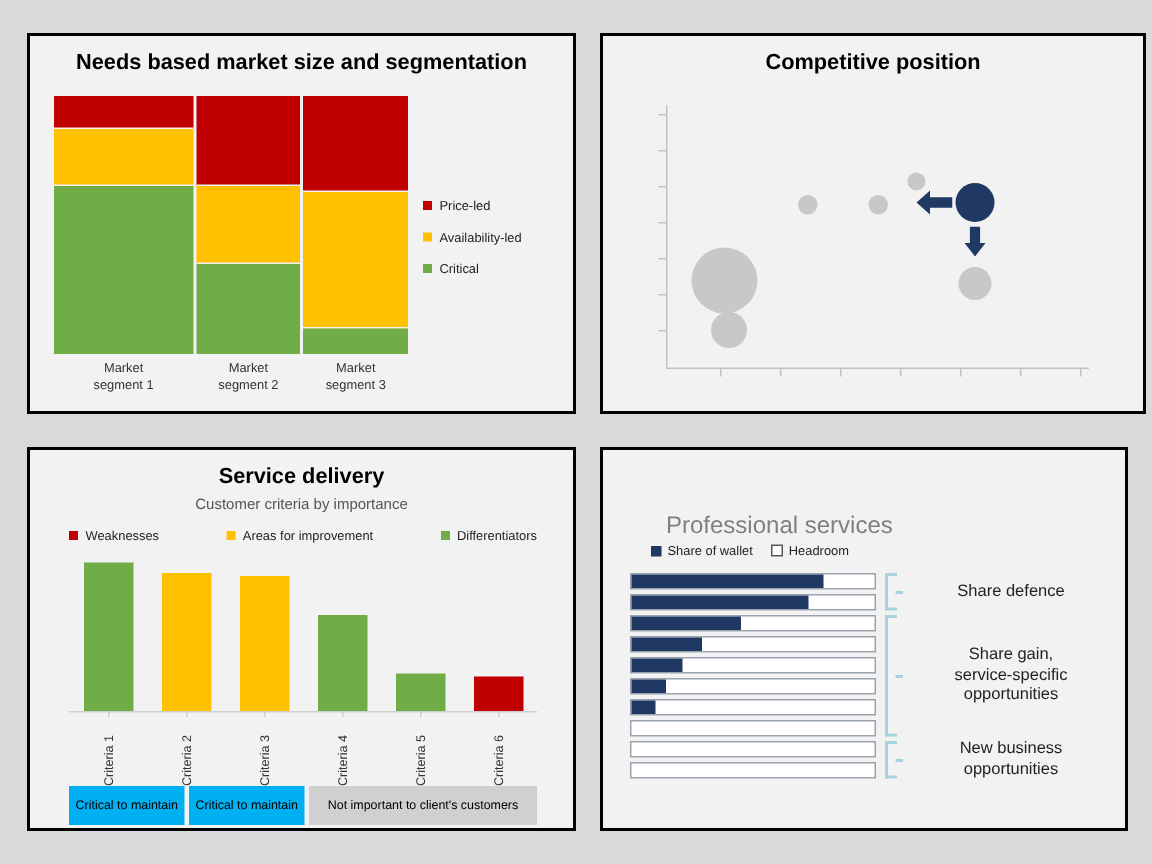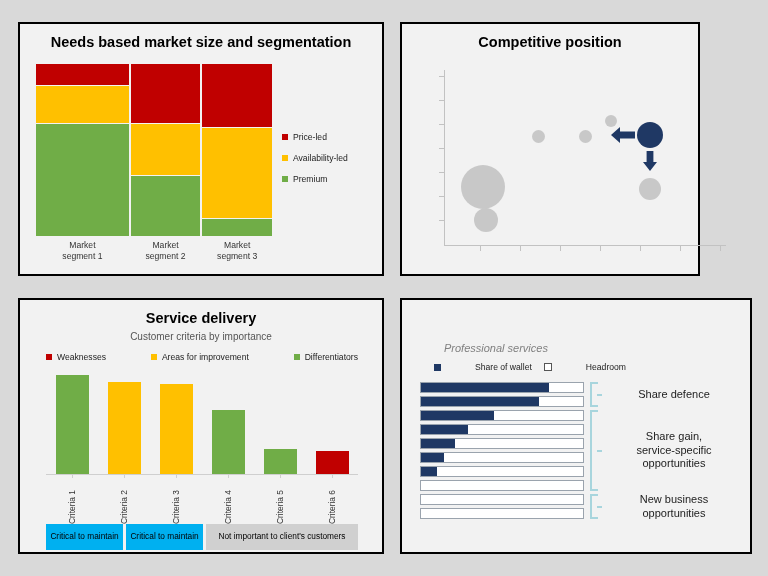--- a/index.html
+++ b/index.html
@@ -19,21 +19,21 @@
     color: #222;
   }
 
   .panel {
     position: absolute;
     background: #f2f2f2;
     border: 2px solid #000;
     box-sizing: border-box;
   }
   #panel-market   { left: 18px;  top: 22px;  width: 366px; height: 254px; }
-  #panel-compete  { left: 400px; top: 22px;  width: 300px; height: 254px; }
+  #panel-compete  { left: 400px; top: 22px;  width: 364px; height: 254px; }
   #panel-service  { left: 18px;  top: 298px; width: 366px; height: 256px; }
   #panel-commerce { left: 400px; top: 298px; width: 352px; height: 256px; }
 
   .panel-title {
     text-align: center;
     font-weight: bold;
     font-size: 14.5px;
     color: #000;
     margin-top: 10px;
   }
@@ -91,27 +91,27 @@
     writing-mode: vertical-rl; transform: rotate(180deg);
     font-size: 8.4px; color: #333; white-space: nowrap;
   }
   .sd-bands { position: absolute; left: 26px; top: 224px; width: 312px; display: flex; gap: 3px; }
   .sd-band {
     display: flex; align-items: center; justify-content: center; text-align: center;
     font-size: 8.3px; line-height: 1.2; height: 26px; box-sizing: border-box; padding: 1px;
   }
 
   
-  .cp-sub { position: absolute; left: 42px; top: 42px; font-size: 11px; color: #808080; font-style: italic; }
+  .cp-sub { position: absolute; left: 42px; top: 42px; font-size: 16px; color: #808080; }
   .cp-legend { position: absolute; left: 32px; top: 62px; display: flex; align-items: center; }
   .cp-legend .legend-swatch-fill { width: 7px; height: 7px; background: #1f3864; margin-right: 4px; }
   .cp-legend .legend-swatch-open {
     width: 6px; height: 6px; background: #fff; border: 1px solid #555; margin-right: 4px; margin-left: 12px;
   }
-  .cp-legend .legend-text { font-size: 8.6px; color: #222; margin-left: 30px; }
+  .cp-legend .legend-text { font-size: 8.6px; color: #222; }
 
   .cp-bars { position: absolute; left: 18px; top: 82px; width: 164px; }
   .cp-bar {
     height: 11px; border: 1px solid #9aa3ad; background: #fff;
     box-sizing: border-box; margin-bottom: 3px; position: relative;
   }
   .cp-fill { position: absolute; left: 0; top: 0; bottom: 0; background: #1f3864; }
 
   .cp-brackets { position: absolute; left: 188px; top: 82px; width: 14px; }
   .bracket {
@@ -162,21 +162,21 @@
         <div class="legend-row">
           <span class="legend-swatch" style="background:#c00000"></span>
           <span class="legend-text">Price-led</span>
         </div>
         <div class="legend-row">
           <span class="legend-swatch" style="background:#ffc000"></span>
           <span class="legend-text">Availability-led</span>
         </div>
         <div class="legend-row">
           <span class="legend-swatch" style="background:#70ad47"></span>
-          <span class="legend-text">Premium</span>
+          <span class="legend-text">Critical</span>
         </div>
       </div>
   </div>
 
   <div class="panel" id="panel-compete">
     <div class="panel-title">Competitive position</div>
     <div class="bubble-area" id="bubble-area">
       <div class="axis-y"></div>
       <div class="axis-x"></div>
     <div class="tick-y" style="top: 10px;"></div>

